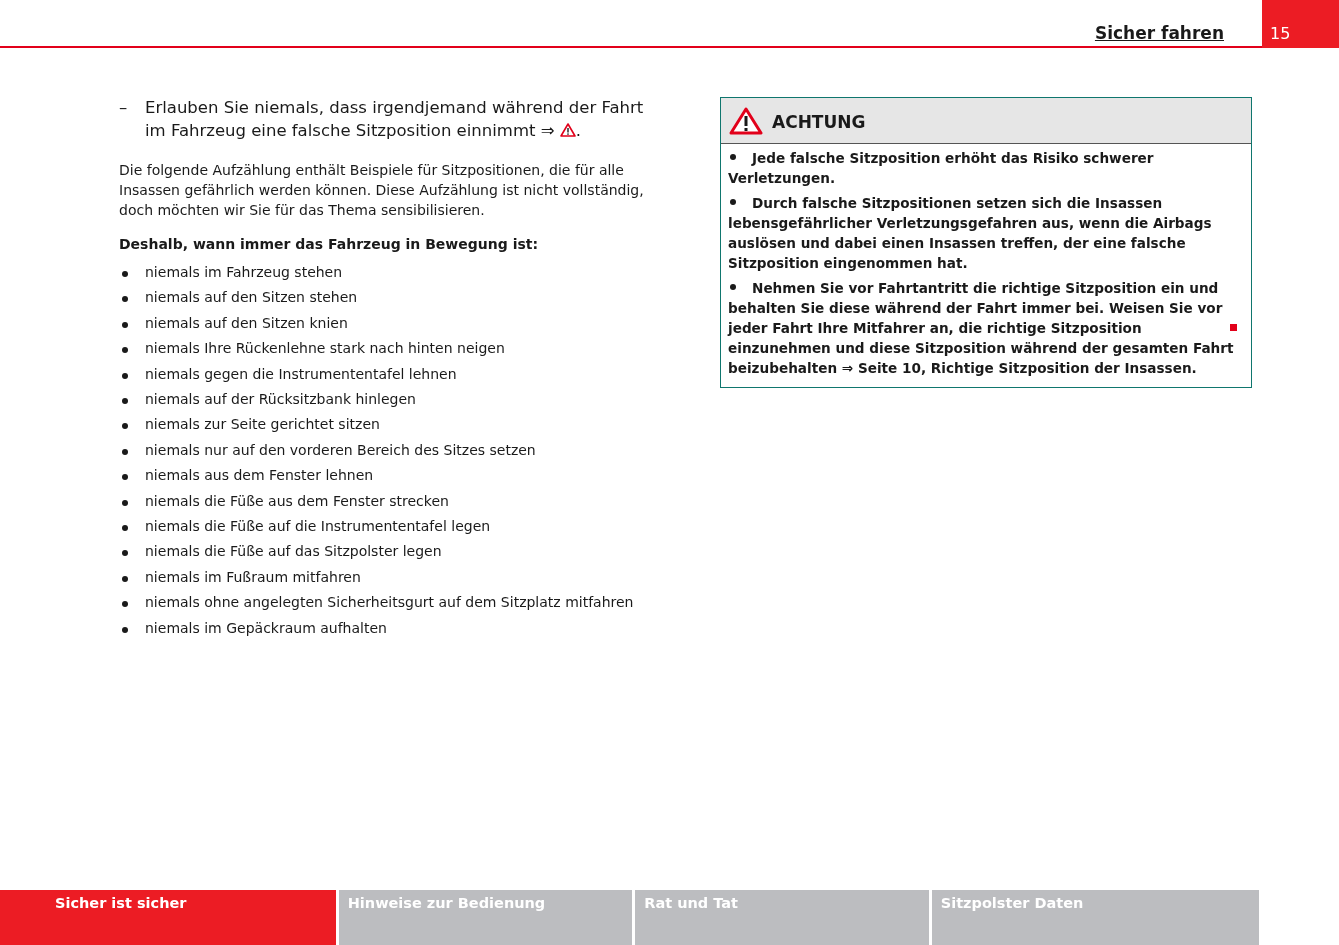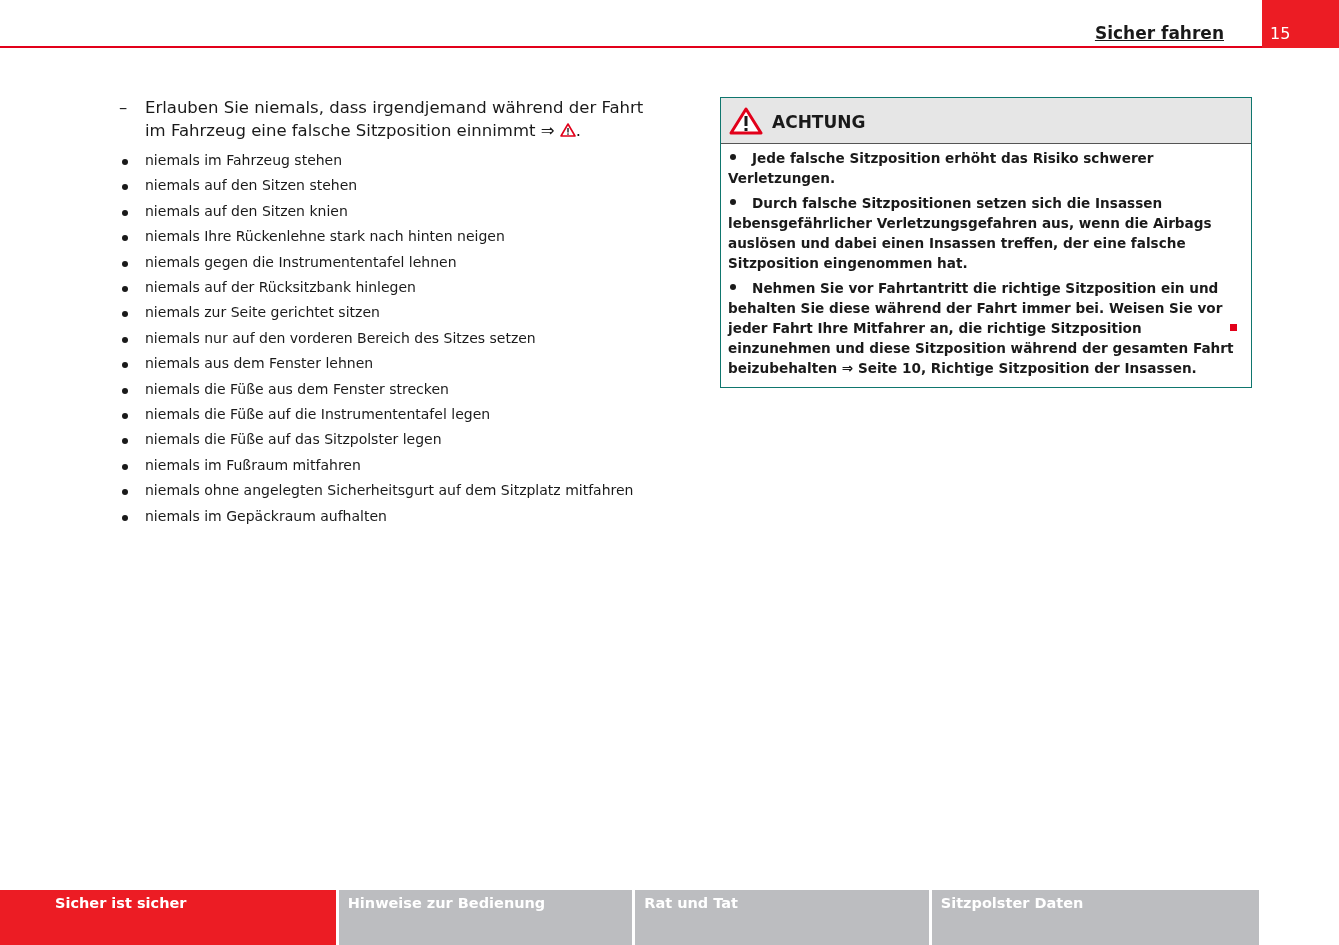--- a/index.html
+++ b/index.html
@@ -54,20 +54,22 @@
 <div class="left-col">
   <div class="intro-item">
     <span class="dash">–</span>
     <span>Erlauben Sie niemals, dass irgendjemand während der Fahrt im Fahrzeug eine falsche Sitzposition einnimmt ⇒</span>
     <svg class="warn-inline" viewBox="0 0 16 14">
       <polygon points="8,1 15,13 1,13" fill="#fff" stroke="#e2001a" stroke-width="1.6" stroke-linejoin="round"></polygon>
       <rect x="7.3" y="5" width="1.4" height="4.5" fill="#1a1a1a"></rect>
       <rect x="7.3" y="10.4" width="1.4" height="1.4" fill="#1a1a1a"></rect>
     </svg><span>.</span>
   </div>
+  <div class="para">Die folgende Aufzählung enthält Beispiele für Sitzpositionen, die für alle Insassen gefährlich werden können. Diese Aufzählung ist nicht vollständig, doch möchten wir Sie für das Thema sensibilisieren.</div>
+  <div class="bold-lead">Deshalb, wann immer das Fahrzeug in Bewegung ist:</div>
   <ul class="bullets">
     <li><span class="dot"></span><span>niemals im Fahrzeug stehen</span></li>
     <li><span class="dot"></span><span>niemals auf den Sitzen stehen</span></li>
     <li><span class="dot"></span><span>niemals auf den Sitzen knien</span></li>
     <li><span class="dot"></span><span>niemals Ihre Rückenlehne stark nach hinten neigen</span></li>
     <li><span class="dot"></span><span>niemals gegen die Instrumententafel lehnen</span></li>
     <li><span class="dot"></span><span>niemals auf der Rücksitzbank hinlegen</span></li>
     <li><span class="dot"></span><span>niemals zur Seite gerichtet sitzen</span></li>
     <li><span class="dot"></span><span>niemals nur auf den vorderen Bereich des Sitzes setzen</span></li>
     <li><span class="dot"></span><span>niemals aus dem Fenster lehnen</span></li>

